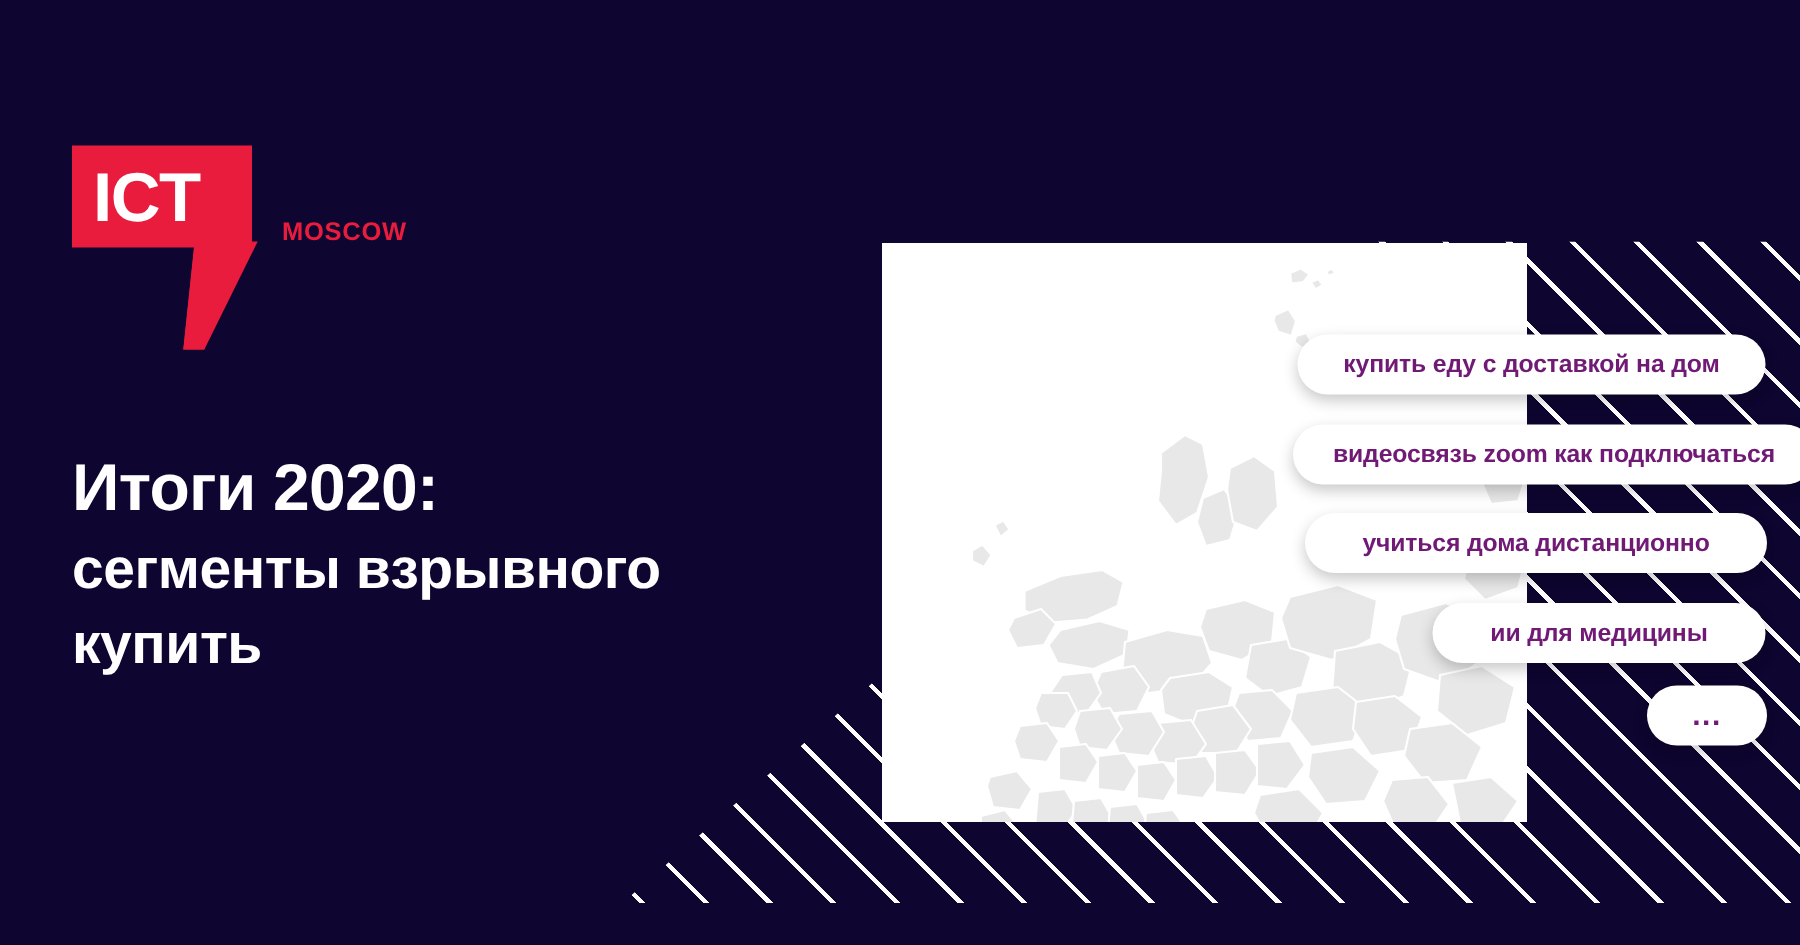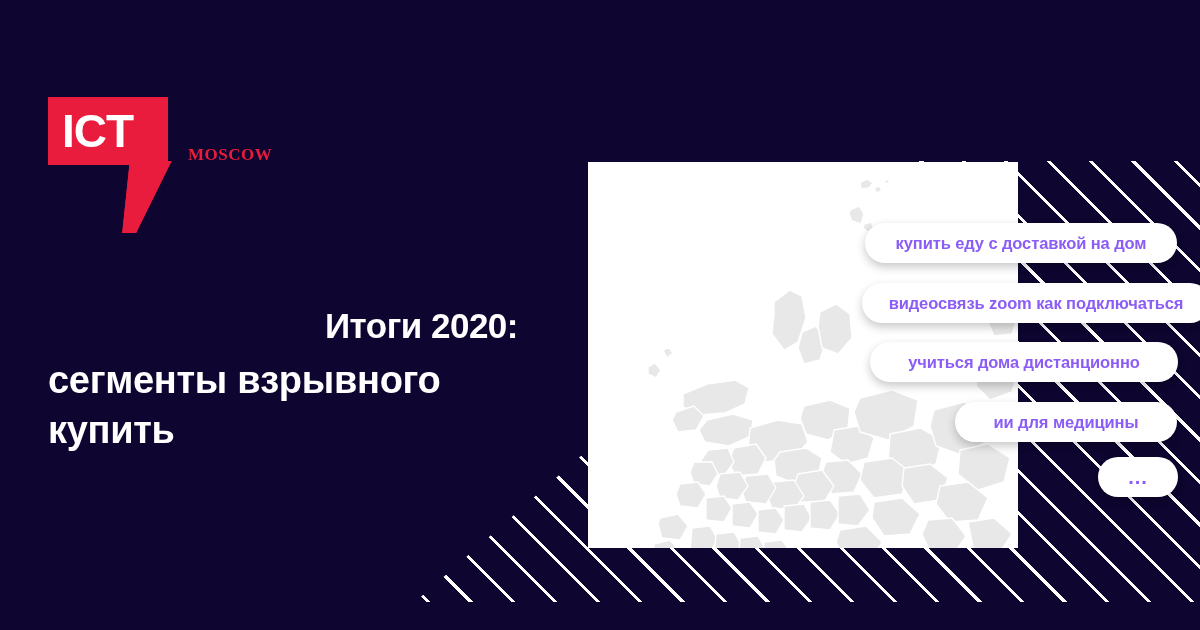--- a/index.html
+++ b/index.html
@@ -61,32 +61,31 @@
     letter-spacing:-1px;
     line-height:50px;
     font-family:"Liberation Sans", sans-serif;
   }
   .logo-moscow {
     position:absolute; left:140px; top:48px;
     color:#ea1c3d;
     font-size:17px;
     font-weight:bold;
     letter-spacing:0.5px;
-    font-family:Liberation Serif, serif;
+    font-family:Liberation Sans, sans-serif;
   }
 
   
   #headline { position:absolute; left:48px; top:258px; width:470px; }
   .head-main {
     color:#ffffff;
-    font-size:35px;
+    font-size:44px;
     font-weight:bold;
     letter-spacing:-0.5px;
     line-height:52px;
-    text-align:right;
   }
   .head-sub {
     color:#ffffff;
     font-size:38px;
     font-weight:bold;
     letter-spacing:-0.3px;
     line-height:44px;
     margin-top:6px;
   }
 
@@ -99,21 +98,21 @@
     overflow:hidden;
   }
   #map-card svg { position:absolute; left:0; top:0; width:430px; height:386px; display:block; }
 
   
   .pill {
     position:absolute;
     background:#ffffff;
     border-radius:24px;
     box-shadow:0 4px 10px rgba(0,0,0,0.22);
-    color:#8b5cf6;
+    color:#701a75;
     font-size:16.5px;
     font-weight:bold;
     letter-spacing:-0.1px;
     display:flex;
     align-items:center;
     justify-content:center;
     white-space:nowrap;
     padding:0 22px;
   }
   #pill-0 { left:865px; top:181px; width:312px; height:40px; }

